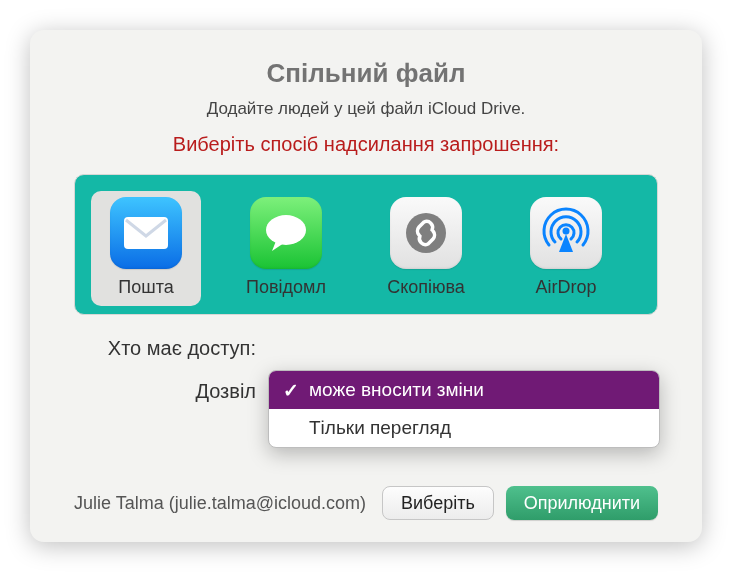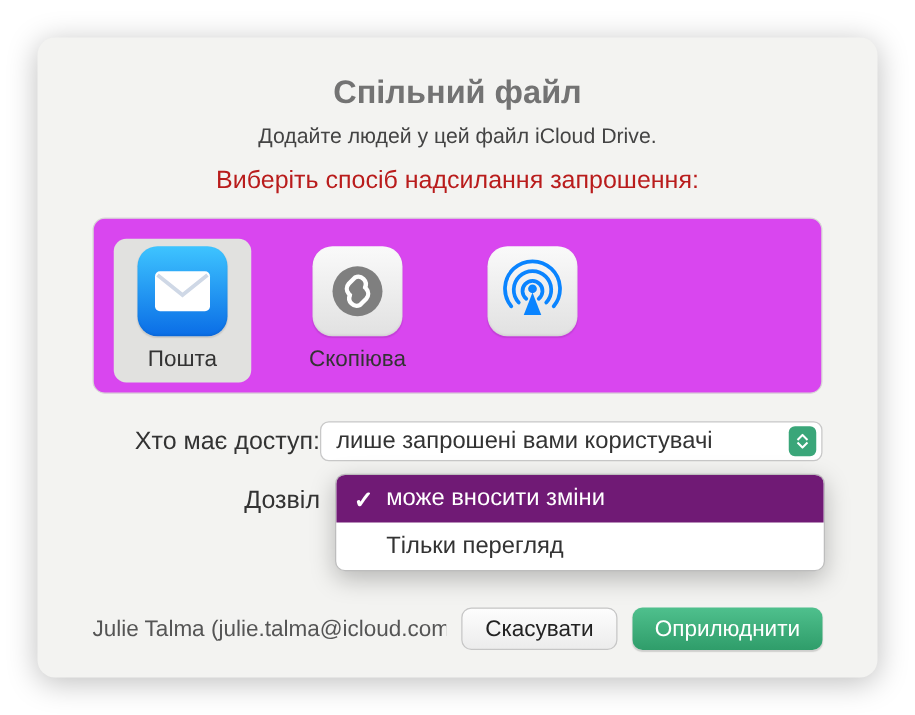--- a/index.html
+++ b/index.html
@@ -1,21 +1,21 @@
 <!DOCTYPE html>
 <html><head>
 <meta charset="utf-8">
 <style>
   html,body{margin:0;padding:0;background:#fff;}
   body{font-family:-apple-system,"Helvetica Neue",Arial,sans-serif;width:732px;height:572px;position:relative;color:#222;}
   .sheet{position:absolute;left:30px;top:30px;width:672px;height:512px;background:#f3f3f1;border-radius:14px;box-shadow:0 4px 24px rgba(0,0,0,.25);overflow:visible;}
   .heading{text-align:center;font-size:26px;font-weight:700;margin-top:28px;color:#737373;}
   .sub{text-align:center;font-size:17px;color:#444;margin-top:10px;}
   .sub2{text-align:center;font-size:20px;color:#b91c1c;margin-top:14px;}
-  .methods{margin:18px 44px 0 44px;background:#d946ef;border:1px solid #d7d7d5;border-radius:10px;padding:16px 16px 8px 16px;display:flex;gap:30px;}
+  .methods{margin:18px 44px 0 44px;background:#14b8a6;border:1px solid #d7d7d5;border-radius:10px;padding:16px 16px 8px 16px;display:flex;gap:30px;}
   .method{width:110px;text-align:center;cursor:pointer;border-radius:10px;}
   .method.selected{background:#e1e1df;}
   .icon-tile{width:72px;height:72px;border-radius:16px;margin:6px auto 8px auto;display:flex;align-items:center;justify-content:center;box-shadow:inset 0 -1px 2px rgba(0,0,0,.08),0 1px 1px rgba(0,0,0,.1);}
   .icon-mail{background:linear-gradient(#3ec4ff,#0a6de6);}
   .icon-msg{background:linear-gradient(#7df07b,#1ac334);}
   .icon-link{background:linear-gradient(#fafafa,#e1e1e1);}
   .icon-airdrop{background:linear-gradient(#fafafa,#e1e1e1);}
   .method-label{font-size:18px;color:#333;margin-bottom:8px;white-space:nowrap;overflow:hidden;}
   .row{display:flex;align-items:center;margin:22px 44px 0 44px;font-size:20px;color:#333;}
   .row .label{width:182px;text-align:right;}
@@ -49,20 +49,29 @@
     <div class="method selected">
       <div class="icon-tile icon-mail">
         <svg width="46" height="34" viewBox="0 0 46 34">
             <rect x="1" y="1" width="44" height="32" rx="4" fill="#fff"></rect>
             <path d="M3 4 L23 20 L43 4" stroke="#cfd8e6" stroke-width="3" fill="none"></path>
           </svg>
       </div>
       <div class="method-label">Пошта</div>
     </div>
 
+    <div class="method">
+      <div class="icon-tile icon-msg">
+        <svg width="48" height="44" viewBox="0 0 48 44">
+            <ellipse cx="24" cy="19" rx="20" ry="15" fill="#fff"></ellipse>
+            <path d="M14 30 L10 40 L22 32 Z" fill="#fff"></path>
+          </svg>
+      </div>
+      <div class="method-label">Повідомл</div>
+    </div>
 
     <div class="method">
       <div class="icon-tile icon-link">
         <svg width="50" height="50" viewBox="0 0 50 50">
             <circle cx="25" cy="25" r="20" fill="#7f7f7f"></circle>
             <path d="M18 27 a6 6 0 0 1 0-8 l5-5 a6 6 0 0 1 8 8 M32 23 a6 6 0 0 1 0 8 l-5 5 a6 6 0 0 1-8-8" stroke="#fff" stroke-width="3.5" fill="none" stroke-linecap="round"></path>
           </svg>
       </div>
       <div class="method-label">Скопіюва</div>
     </div>
@@ -72,49 +81,39 @@
         <svg width="54" height="54" viewBox="0 0 54 54">
           <g fill="none" stroke="#0a84ff" stroke-width="3" stroke-linecap="round">
             <path d="M10 39 a22 22 0 1 1 34 0"></path>
             <path d="M16 36 a15 15 0 1 1 22 0"></path>
             <path d="M22 33 a8 8 0 1 1 10 0"></path>
           </g>
           <circle cx="27" cy="25" r="3.5" fill="#0a84ff"></circle>
           <path d="M27 28 L20 46 L34 46 Z" fill="#0a84ff"></path>
         </svg>
       </div>
+      <div class="method-label">AirDrop</div>
     </div>
 
   </div>
 
   <div class="row">
     <div class="label">Хто має доступ:</div>
-    <div class="popup">
-      <span>лише запрошені вами користувачі</span>
-      <span class="arrows">
-        <svg width="10" height="6" viewBox="0 0 10 6">
-            <path d="M1 5 L5 1 L9 5" stroke="#fff" stroke-width="1.6" fill="none"></path>
-          </svg>
-        <svg width="10" height="6" viewBox="0 0 10 6">
-            <path d="M1 1 L5 5 L9 1" stroke="#fff" stroke-width="1.6" fill="none"></path>
-          </svg>
-      </span>
-    </div>
   </div>
 
   <div class="row2">
     <div class="label">Дозвіл</div>
     <div class="menuwrap">
       <div class="edge"></div>
       <div class="dropdown">
         <div class="opt sel">може вносити зміни</div>
         <div class="opt">Тільки перегляд</div>
       </div>
     </div>
   </div>
 
   <div class="footer">
     <div class="user">Julie Talma (julie.talma@icloud.com)</div>
-    <button class="btn">Скасувати</button>
+    <button class="btn">Виберіть</button>
     <button class="btn primary">Оприлюднити</button>
   </div>
 
 </div>
 
 </body></html>

